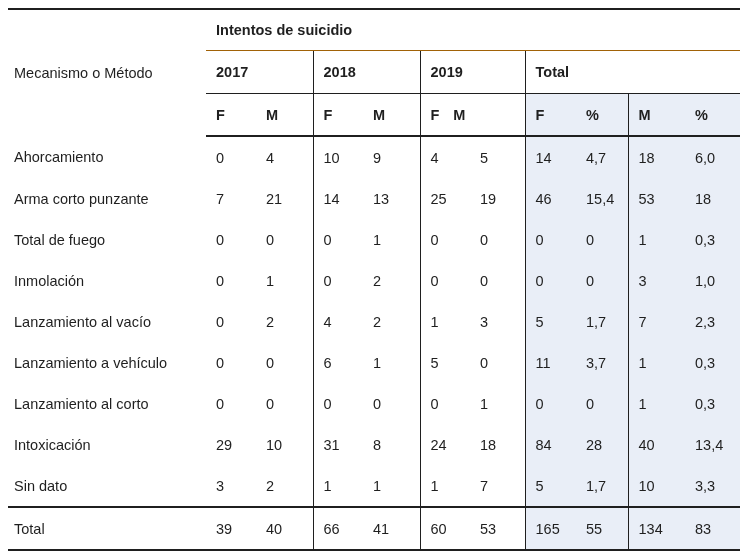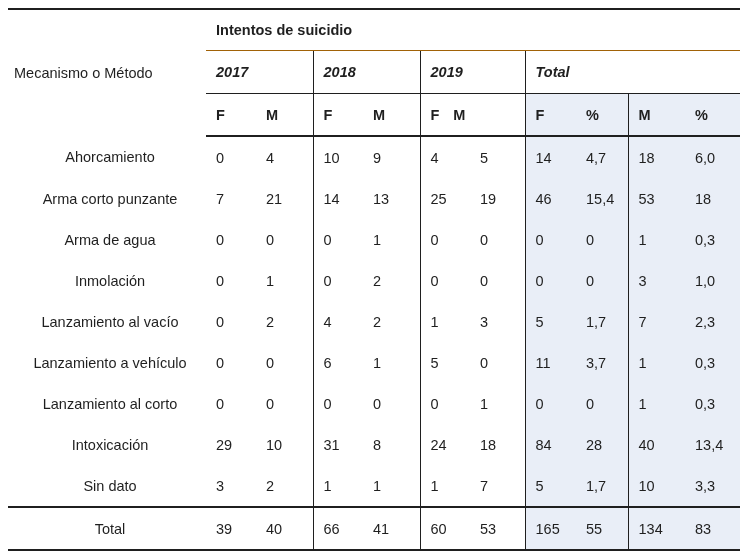--- a/index.html
+++ b/index.html
@@ -13,24 +13,24 @@
     border-collapse:collapse;table-layout:fixed;
     font-size:14.5px;color:#1f1f1f;
   }
   td{
     padding:0 0 0 10px;vertical-align:middle;
     white-space:nowrap;overflow:hidden;text-align:left;
   }
   .r1 td{border-top:2px solid #1f1f1f;height:40px;}
   .mech-h{font-weight:normal;padding-left:6px;}
   .group-h{font-weight:bold;border-bottom:1px solid #a16207;}
-  .r2 td{height:42px;border-bottom:1px solid #1f1f1f;font-weight:bold;font-style:italic;}
+  .r2 td{height:42px;border-bottom:1px solid #1f1f1f;font-weight:bold;}
   .r3 td{height:41px;border-bottom:2px solid #1f1f1f;font-weight:bold;}
   tbody td{height:41px;}
-  .lbl{padding-left:6px;text-align:center;}
+  .lbl{padding-left:6px;}
   .bl{border-left:1px solid #1f1f1f;}
   .blue{background:#e9eef7;}
   tr.total td{border-top:2px solid #1f1f1f;border-bottom:2px solid #1f1f1f;}
   .gap{margin-left:14px;}
 </style>
 </head>
 <body>
 
 <table>
   <colgroup>
@@ -90,21 +90,21 @@
         <td class="bl">14</td>
         <td class="">13</td>
         <td class="bl">25</td>
         <td class="">19</td>
         <td class="bl blue">46</td>
         <td class="blue">15,4</td>
         <td class="bl blue">53</td>
         <td class="blue">18</td>
       </tr>
       <tr>
-        <td class="lbl">Arma de agua</td>
+        <td class="lbl">Total de fuego</td>
         <td class="">0</td>
         <td class="">0</td>
         <td class="bl">0</td>
         <td class="">1</td>
         <td class="bl">0</td>
         <td class="">0</td>
         <td class="bl blue">0</td>
         <td class="blue">0</td>
         <td class="bl blue">1</td>
         <td class="blue">0,3</td>

